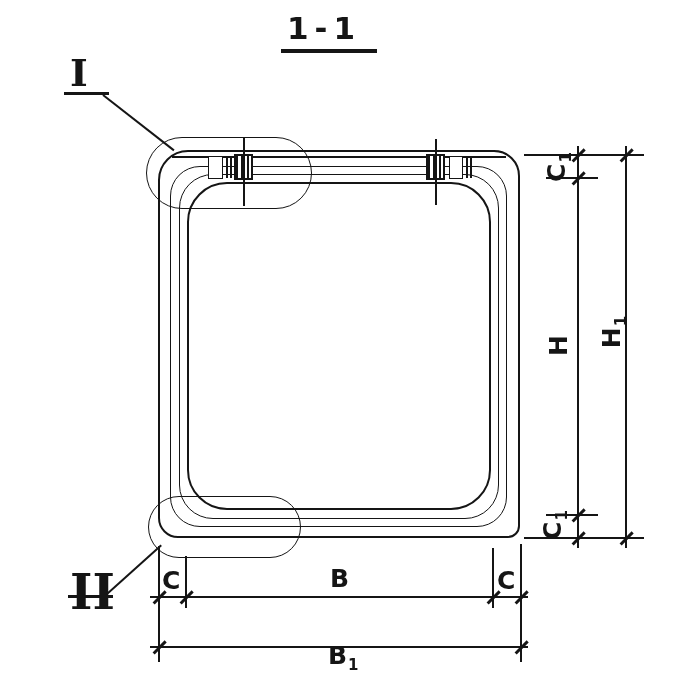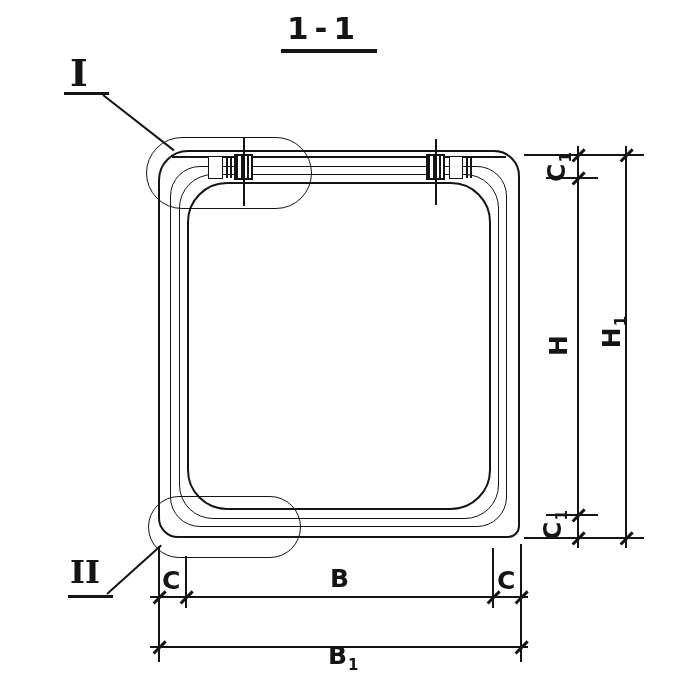--- a/index.html
+++ b/index.html
@@ -49,21 +49,21 @@
   <div class="vl" style="left:470px;top:158px;height:20px;width:1.6px;"></div>
   <div class="vl" style="left:435px;top:139px;height:66px;width:1.5px;"></div>
 
   <div class="balloon" style="left:146px;top:137px;width:166px;height:72px;border-radius:36px;"></div>
   <div class="balloon" style="left:148px;top:496px;width:153px;height:62px;border-radius:31px;"></div>
 
   <div class="roman" style="left:70px;top:54px;">I</div>
   <div class="hl" style="left:64px;top:92px;width:45px;height:3px;"></div>
   <div class="leader" style="left:103px;top:94px;width:90px;transform:rotate(38deg);"></div>
 
-  <div class="roman" style="left:70px;top:556px;font-size:32px;">II</div>
+  <div class="roman" style="left:70px;top:568px;font-size:48px;">II</div>
   <div class="hl" style="left:68px;top:595px;width:45px;height:3px;"></div>
   <div class="leader" style="left:107px;top:593px;width:73px;transform:rotate(-42deg);"></div>
 
   <div class="vl" style="left:158px;top:546px;height:116px;"></div>
   <div class="vl" style="left:185px;top:556px;height:52px;"></div>
   <div class="vl" style="left:492px;top:548px;height:60px;"></div>
   <div class="vl" style="left:520px;top:544px;height:118px;"></div>
 
   <div class="hl" style="left:150px;top:596px;width:378px;"></div>
   <div class="tick" style="left:151px;top:596px;"></div>

